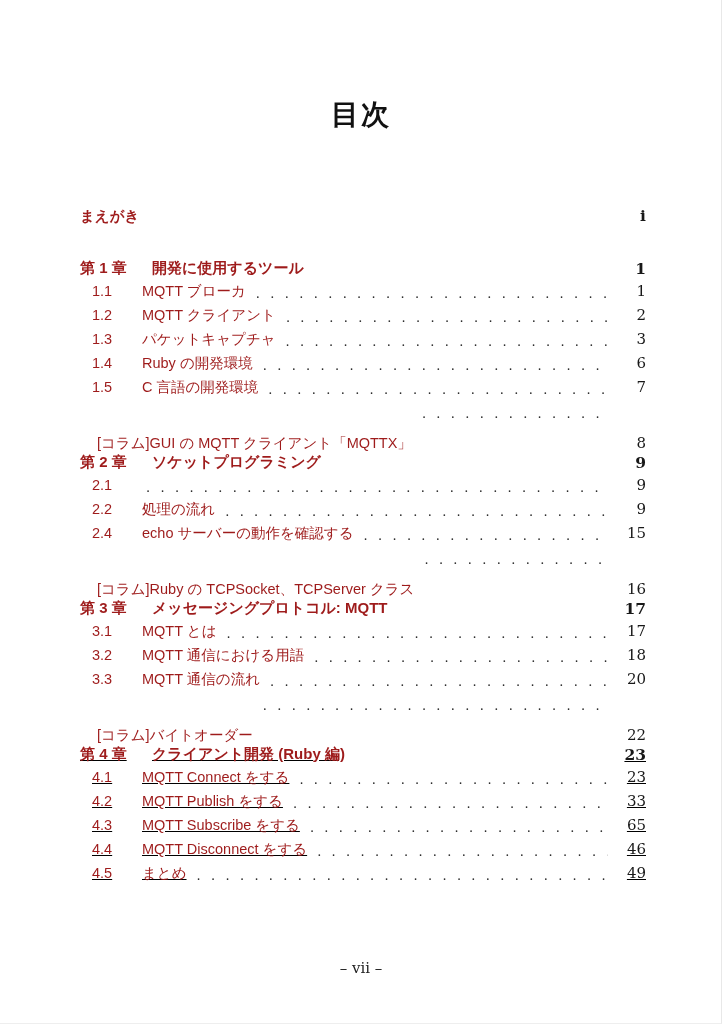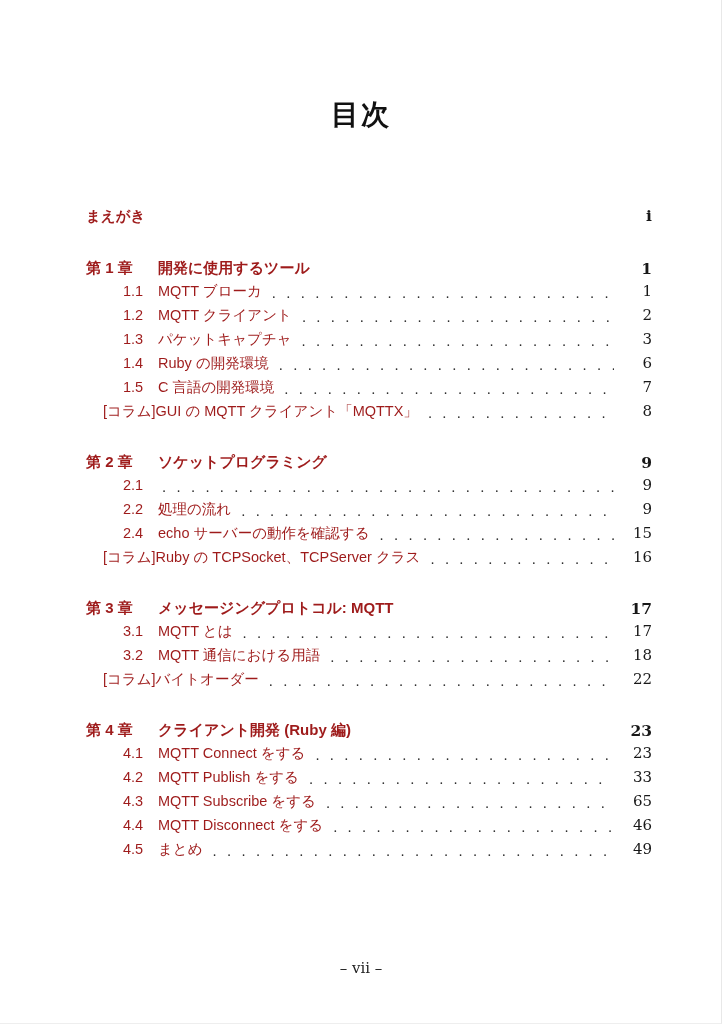--- a/index.html
+++ b/index.html
@@ -34,28 +34,28 @@
     font-weight: bold;
     color: #111111;
     letter-spacing: 2px;
     font-family: "DejaVu Sans", "Liberation Sans", sans-serif;
   }
 
   
   .toc {
     position: absolute;
     top: 206px;
-    left: 86px;
+    left: 80px;
     width: 566px;
   }
 
   .group {
     margin-bottom: 22px;
   }
-  .group:last-child { margin-bottom: 0; }
+  .group:last-child { margin-bottom: 0; text-decoration: underline; }
 
   .row {
     display: flex;
     align-items: baseline;
     height: 24px;
     color: #9e1b1b;
     font-size: 14.5px;
     white-space: nowrap;
   }
 
@@ -85,33 +85,34 @@
     flex: 0 0 auto;
   }
   .row.chapter .spacer {
     flex: 1 1 auto;
   }
 
   
   .row.section .num {
     flex: 0 0 auto;
     width: 50px;
-    margin-left: 22px;
-    text-align: center;
+    margin-left: 12px;
+    text-align: left;
   }
   .row.section .label {
     flex: 0 0 auto;
     padding-right: 6px;
   }
 
   
   .row.column .label {
     flex: 0 0 auto;
     margin-left: 17px;
     padding-right: 6px;
+    margin-top: 32px;
   }
 
   
   .leader {
     flex: 1 1 auto;
     overflow: hidden;
     position: relative;
     height: 14px;
     align-self: center;
     margin: 0 4px;
@@ -256,20 +257,26 @@
           <span class="label">MQTT とは</span>
           <span class="leader"></span>
           <span class="pg">17</span>
         </div>
         <div class="row section">
           <span class="num">3.2</span>
           <span class="label">MQTT 通信における用語</span>
           <span class="leader"></span>
           <span class="pg">18</span>
         </div>
+        <div class="row section">
+          <span class="num">3.3</span>
+          <span class="label">MQTT 通信の流れ</span>
+          <span class="leader"></span>
+          <span class="pg">20</span>
+        </div>
         <div class="row column">
           <span class="label">[コラム]バイトオーダー</span>
           <span class="leader"></span>
           <span class="pg">22</span>
         </div>
       </div>
       <div class="group">
         <div class="row chapter">
           <span class="num">第 4 章</span>
           <span class="label">クライアント開発 (Ruby 編)</span>

